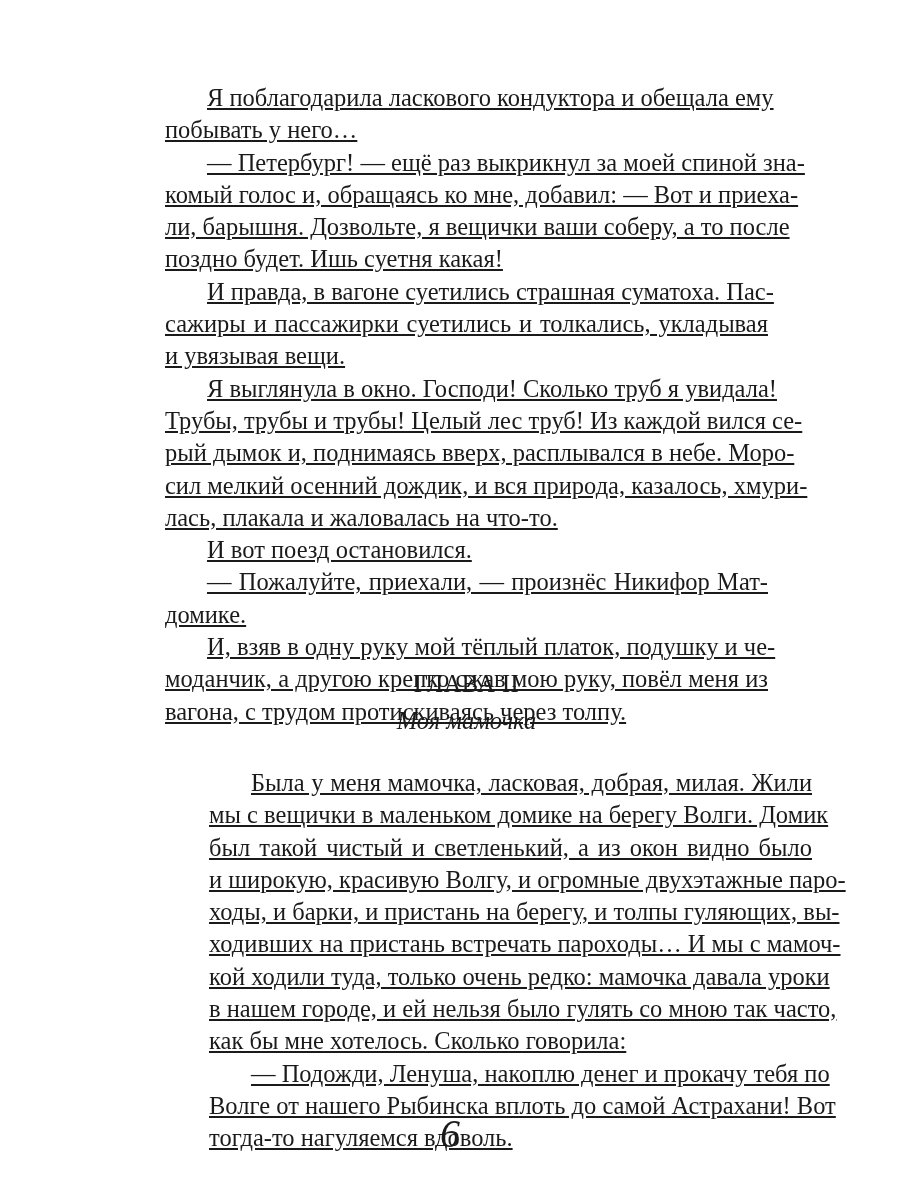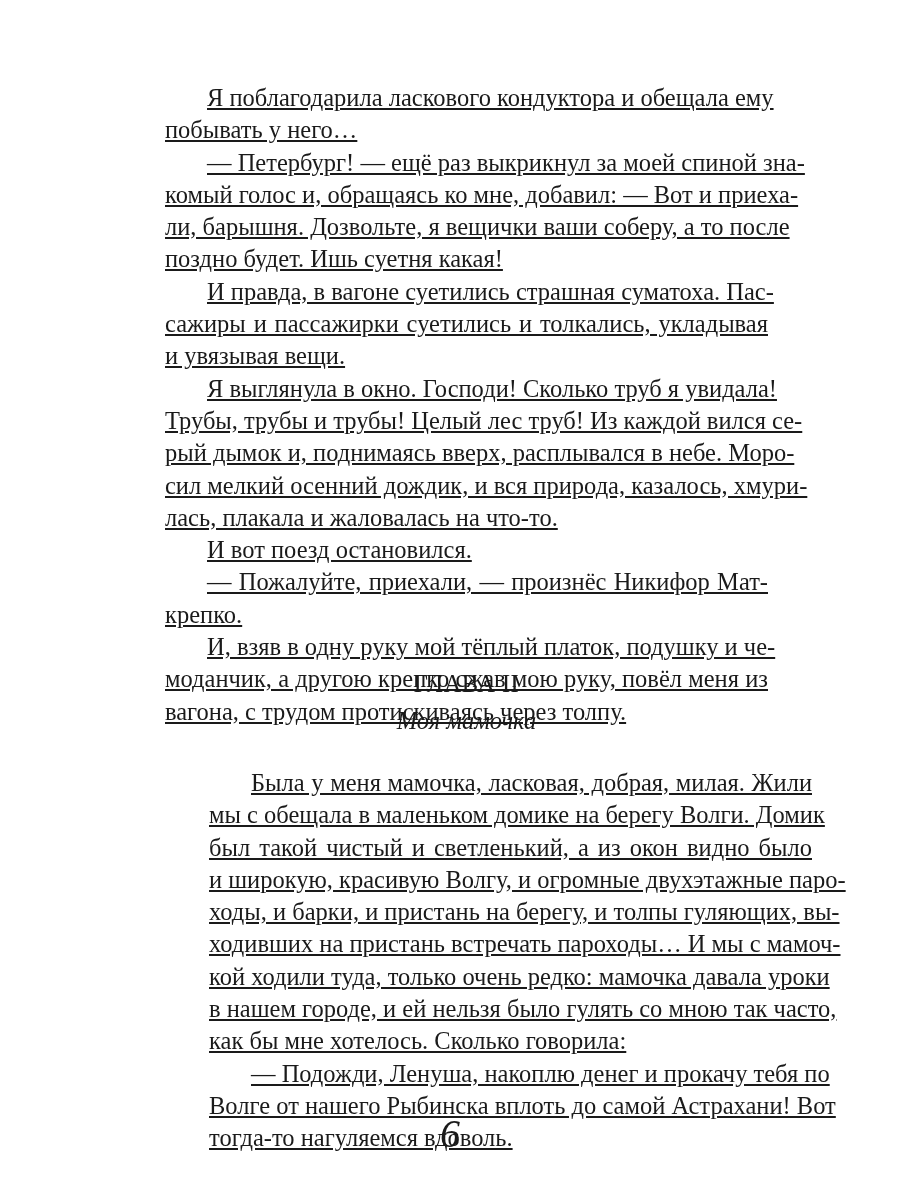--- a/index.html
+++ b/index.html
@@ -92,38 +92,38 @@
     <span class="line">сил мелкий осенний дождик, и вся природа, казалось, хмури-</span>
     <span class="line last">лась, плакала и жаловалась на что-то.</span>
   </div>
 
   <div class="block">
     <span class="line indent last">И вот поезд остановился.</span>
   </div>
 
   <div class="block">
     <span class="line indent">— Пожалуйте, приехали, — произнёс Никифор Мат-</span>
-    <span class="line last">крепко.</span>
+    <span class="line last">домике.</span>
   </div>
 
   <div class="block">
     <span class="line indent">И, взяв в одну руку мой тёплый платок, подушку и че-</span>
     <span class="line">моданчик, а другою крепко сжав мою руку, повёл меня из</span>
     <span class="line last">вагона, с трудом протискиваясь через толпу.</span>
   </div>
 </div>
 
 <div class="chapter chapter-title">ГЛАВА II</div>
 <div class="chapter chapter-subtitle">Моя мамочка</div>
 
 <div class="page2">
 
   <div class="block">
     <span class="line indent">Была у меня мамочка, ласковая, добрая, милая. Жили</span>
-    <span class="line">мы с обещала в маленьком домике на берегу Волги. Домик</span>
+    <span class="line">мы с вещички в маленьком домике на берегу Волги. Домик</span>
     <span class="line">был такой чистый и светленький, а из окон видно было</span>
     <span class="line">и широкую, красивую Волгу, и огромные двухэтажные паро-</span>
     <span class="line">ходы, и барки, и пристань на берегу, и толпы гуляющих, вы-</span>
     <span class="line">ходивших на пристань встречать пароходы… И мы с мамоч-</span>
     <span class="line">кой ходили туда, только очень редко: мамочка давала уроки</span>
     <span class="line">в нашем городе, и ей нельзя было гулять со мною так часто,</span>
     <span class="line last">как бы мне хотелось. Сколько говорила:</span>
   </div>
 
   <div class="block">

